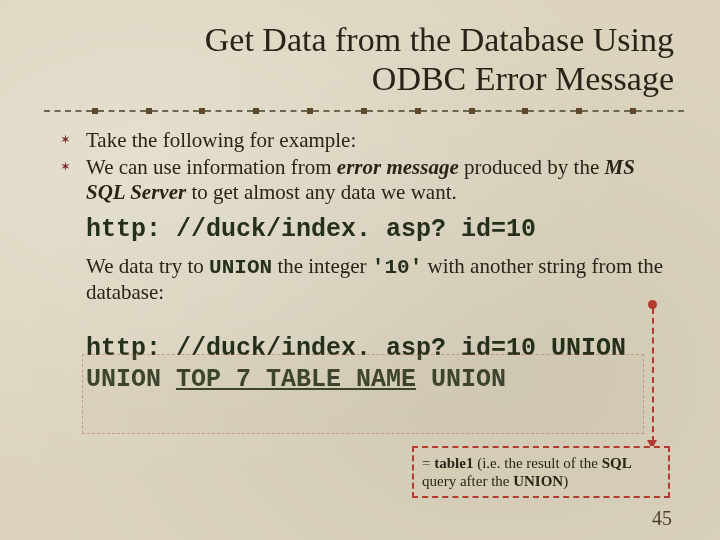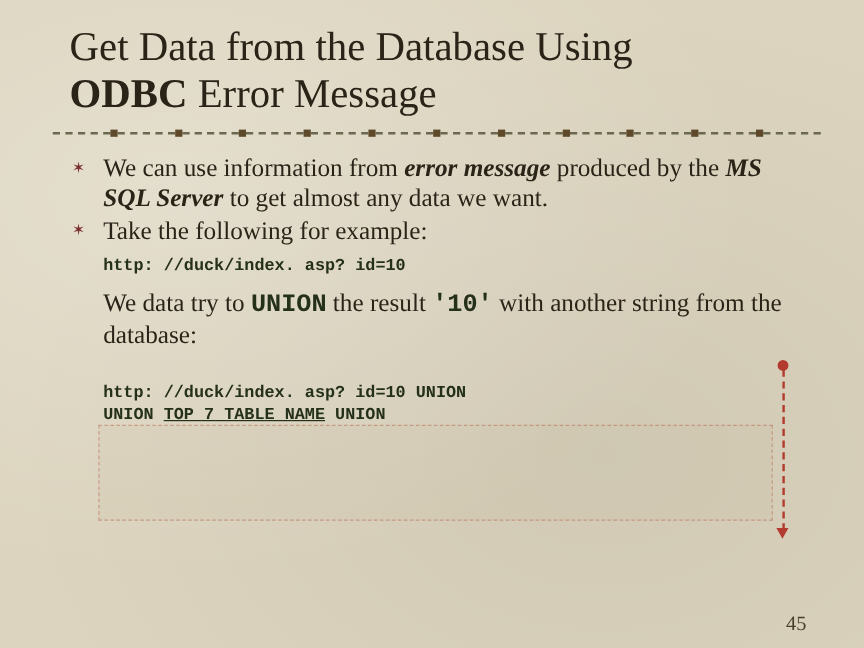--- a/index.html
+++ b/index.html
@@ -24,22 +24,23 @@
       radial-gradient(ellipse at 20% 30%, rgba(255,255,255,0.25), transparent 60%),
       radial-gradient(ellipse at 70% 70%, rgba(0,0,0,0.05), transparent 70%),
       #dcd4be;
     position: relative;
   }
   .title {
     font-size: 34px;
     line-height: 1.15;
     margin: 0 0 10px 0;
     font-weight: normal;
-  }
-  .title .bold { font-weight: bold; }
+    text-align: right;
+  }
+  .title .bold { font-weight: normal; }
   .divider {
     display: flex;
     align-items: center;
     gap: 0;
     margin: 2px 0 14px -14px;
     width: 640px;
   }
   .divider .dash {
     flex: 1;
     border-top: 2px dashed #6a684e;
@@ -74,21 +75,21 @@
   .code {
     font-family: "Courier New", Courier, monospace;
     font-weight: bold;
     font-size: 21px;
     color: #25301a;
   }
   .codeblock {
     margin: 10px 0 6px 28px;
     font-family: "Courier New", Courier, monospace;
     font-weight: bold;
-    font-size: 14px;
+    font-size: 25px;
     line-height: 1.25;
     color: #25301a;
   }
   .para {
     margin: 8px 0 0 28px;
     font-size: 21px;
     line-height: 1.2;
   }
   .u { text-decoration: underline; }
   .callout {
@@ -132,21 +133,21 @@
     top: 136px;
     width: 0; height: 0;
     border-left: 5px solid transparent;
     border-right: 5px solid transparent;
     border-top: 9px solid #b23a2e;
   }
   .pagenum {
     position: absolute;
     right: 48px;
     bottom: 10px;
-    font-size: 17px;
+    font-size: 20px;
     color: #4a3e28;
   }
   .hlbox {
     position: absolute;
     border: 1px dashed rgba(170,60,40,0.35);
     background: rgba(200,190,160,0.15);
     pointer-events: none;
   }
 </style>
 </head>
@@ -180,44 +181,47 @@
       <span class="sq"></span>
     <span class="dash"></span>
       <span class="sq"></span>
     <span class="dash"></span>
       <span class="sq"></span>
     <span class="dash"></span>
   </div>
 
   <ul class="body">
     <li>
+      <span>Take the following for example:</span>
+    </li>
+    <li>
       <span>We can use information from </span><span class="bi">error message</span><span> produced by the </span><span class="bi">MS SQL Server</span><span> to get almost any data we want.</span>
     </li>
-    <li>
-      <span>Take the following for example:</span>
-    </li>
   </ul>
 
   <div class="codeblock">
     <span>http: //duck/index. asp? id=10</span>
   </div>
 
   <div class="para">
-    <span>We data try to </span><span class="code">UNION</span><span> the result </span><span class="code">'10'</span><span> with another string from the database:</span>
+    <span>We data try to </span><span class="code">UNION</span><span> the integer </span><span class="code">'10'</span><span> with another string from the database:</span>
   </div>
 
   <div class="codeblock" style="margin-top:28px;">
     <span>http: //duck/index. asp? id=10 UNION</span><br>
     <span>UNION </span><span class="u">TOP 7 TABLE_NAME</span><span> UNION</span><br>
   </div>
 
   <div class="hlbox" style="left:82px; top:354px; width:560px; height:78px;"></div>
 
   <div class="connector">
     <div class="dot"></div>
     <div class="vline"></div>
     <div class="arrow"></div>
   </div>
 
+  <div class="callout">
+    <span class="eq">= </span><b>table1</b><span> (i.e. the result of the </span><b>SQL</b><span> query after the </span><b>UNION</b><span>)</span>
+  </div>
 
   <div class="pagenum">45</div>
 
 </div>
 
 </body></html>

